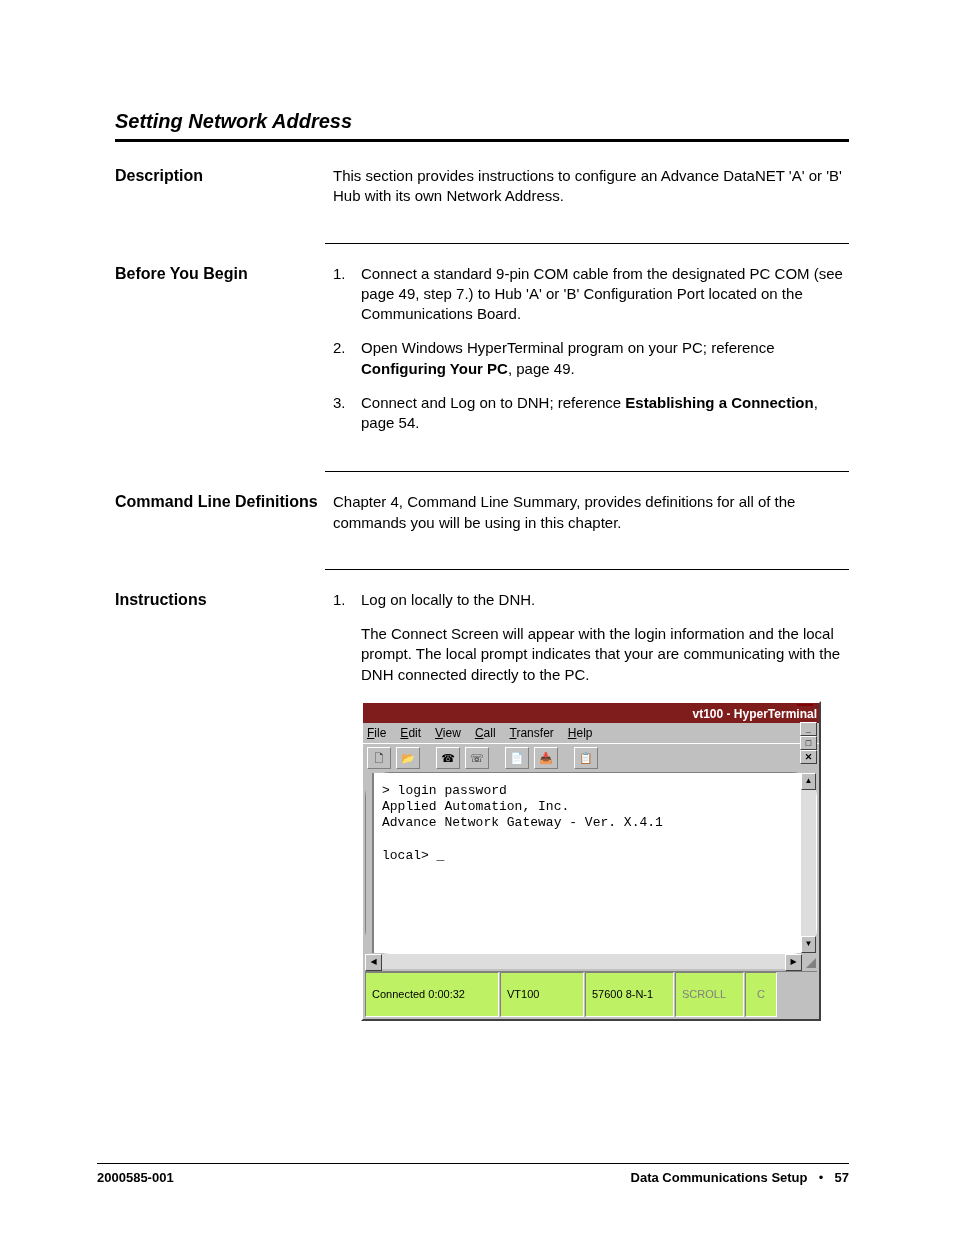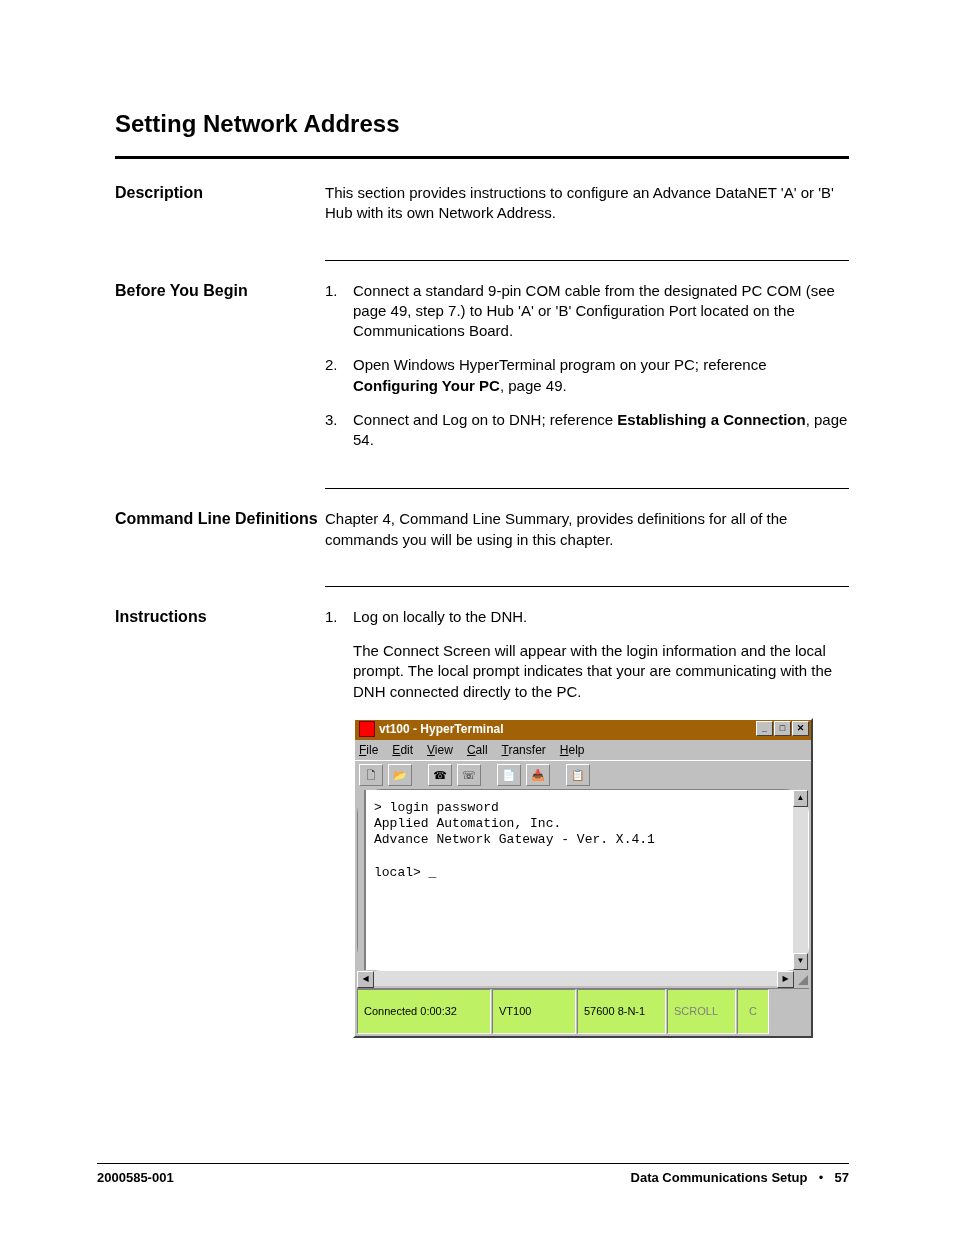--- a/index.html
+++ b/index.html
@@ -11,32 +11,34 @@
     color: #000;
   }
   .page {
     width: 954px;
     height: 1235px;
     position: relative;
     box-sizing: border-box;
     padding: 110px 105px 45px 115px;
   }
   .title {
-    font-size: 24px;
+    font-size: 20px;
     font-weight: bold;
-    margin-bottom: 18px;
+    margin-bottom: 6px;
+    font-style: italic;
   }
   .title-rule {
     border: 0;
     border-top: 3px solid #000;
     margin: 0 0 24px 0;
   }
   .section {
     display: flex;
     margin-bottom: 20px;
+    gap: 8px;
   }
   .left-col {
     width: 210px;
     flex-shrink: 0;
     font-weight: bold;
     font-size: 16px;
     line-height: 1.25;
   }
   .right-col {
     flex: 1;
@@ -74,26 +76,27 @@
     background: #c0c0c0;
     border-top: 2px solid #fff;
     border-left: 2px solid #fff;
     border-right: 2px solid #404040;
     border-bottom: 2px solid #404040;
     font-family: Tahoma, Arial, sans-serif;
     font-size: 12px;
     box-sizing: border-box;
   }
   .ht-titlebar {
-    background: #a16207;
+    background: #7f1d1d;
     color: #fff;
     display: flex;
-    align-items: flex-start;
+    align-items: flex-end;
     padding: 1px 2px 1px 4px;
     height: 18px;
+    flex-direction: column;
   }
   .ht-titlebar-icon {
     width: 14px; height: 14px;
     background: #ff0000;
     margin-right: 4px;
     display: inline-block;
     border: 1px solid #800000;
   }
   .ht-titlebar-text { font-weight: bold; flex: 1; font-size: 12px; }
   .ht-sysbtn {

